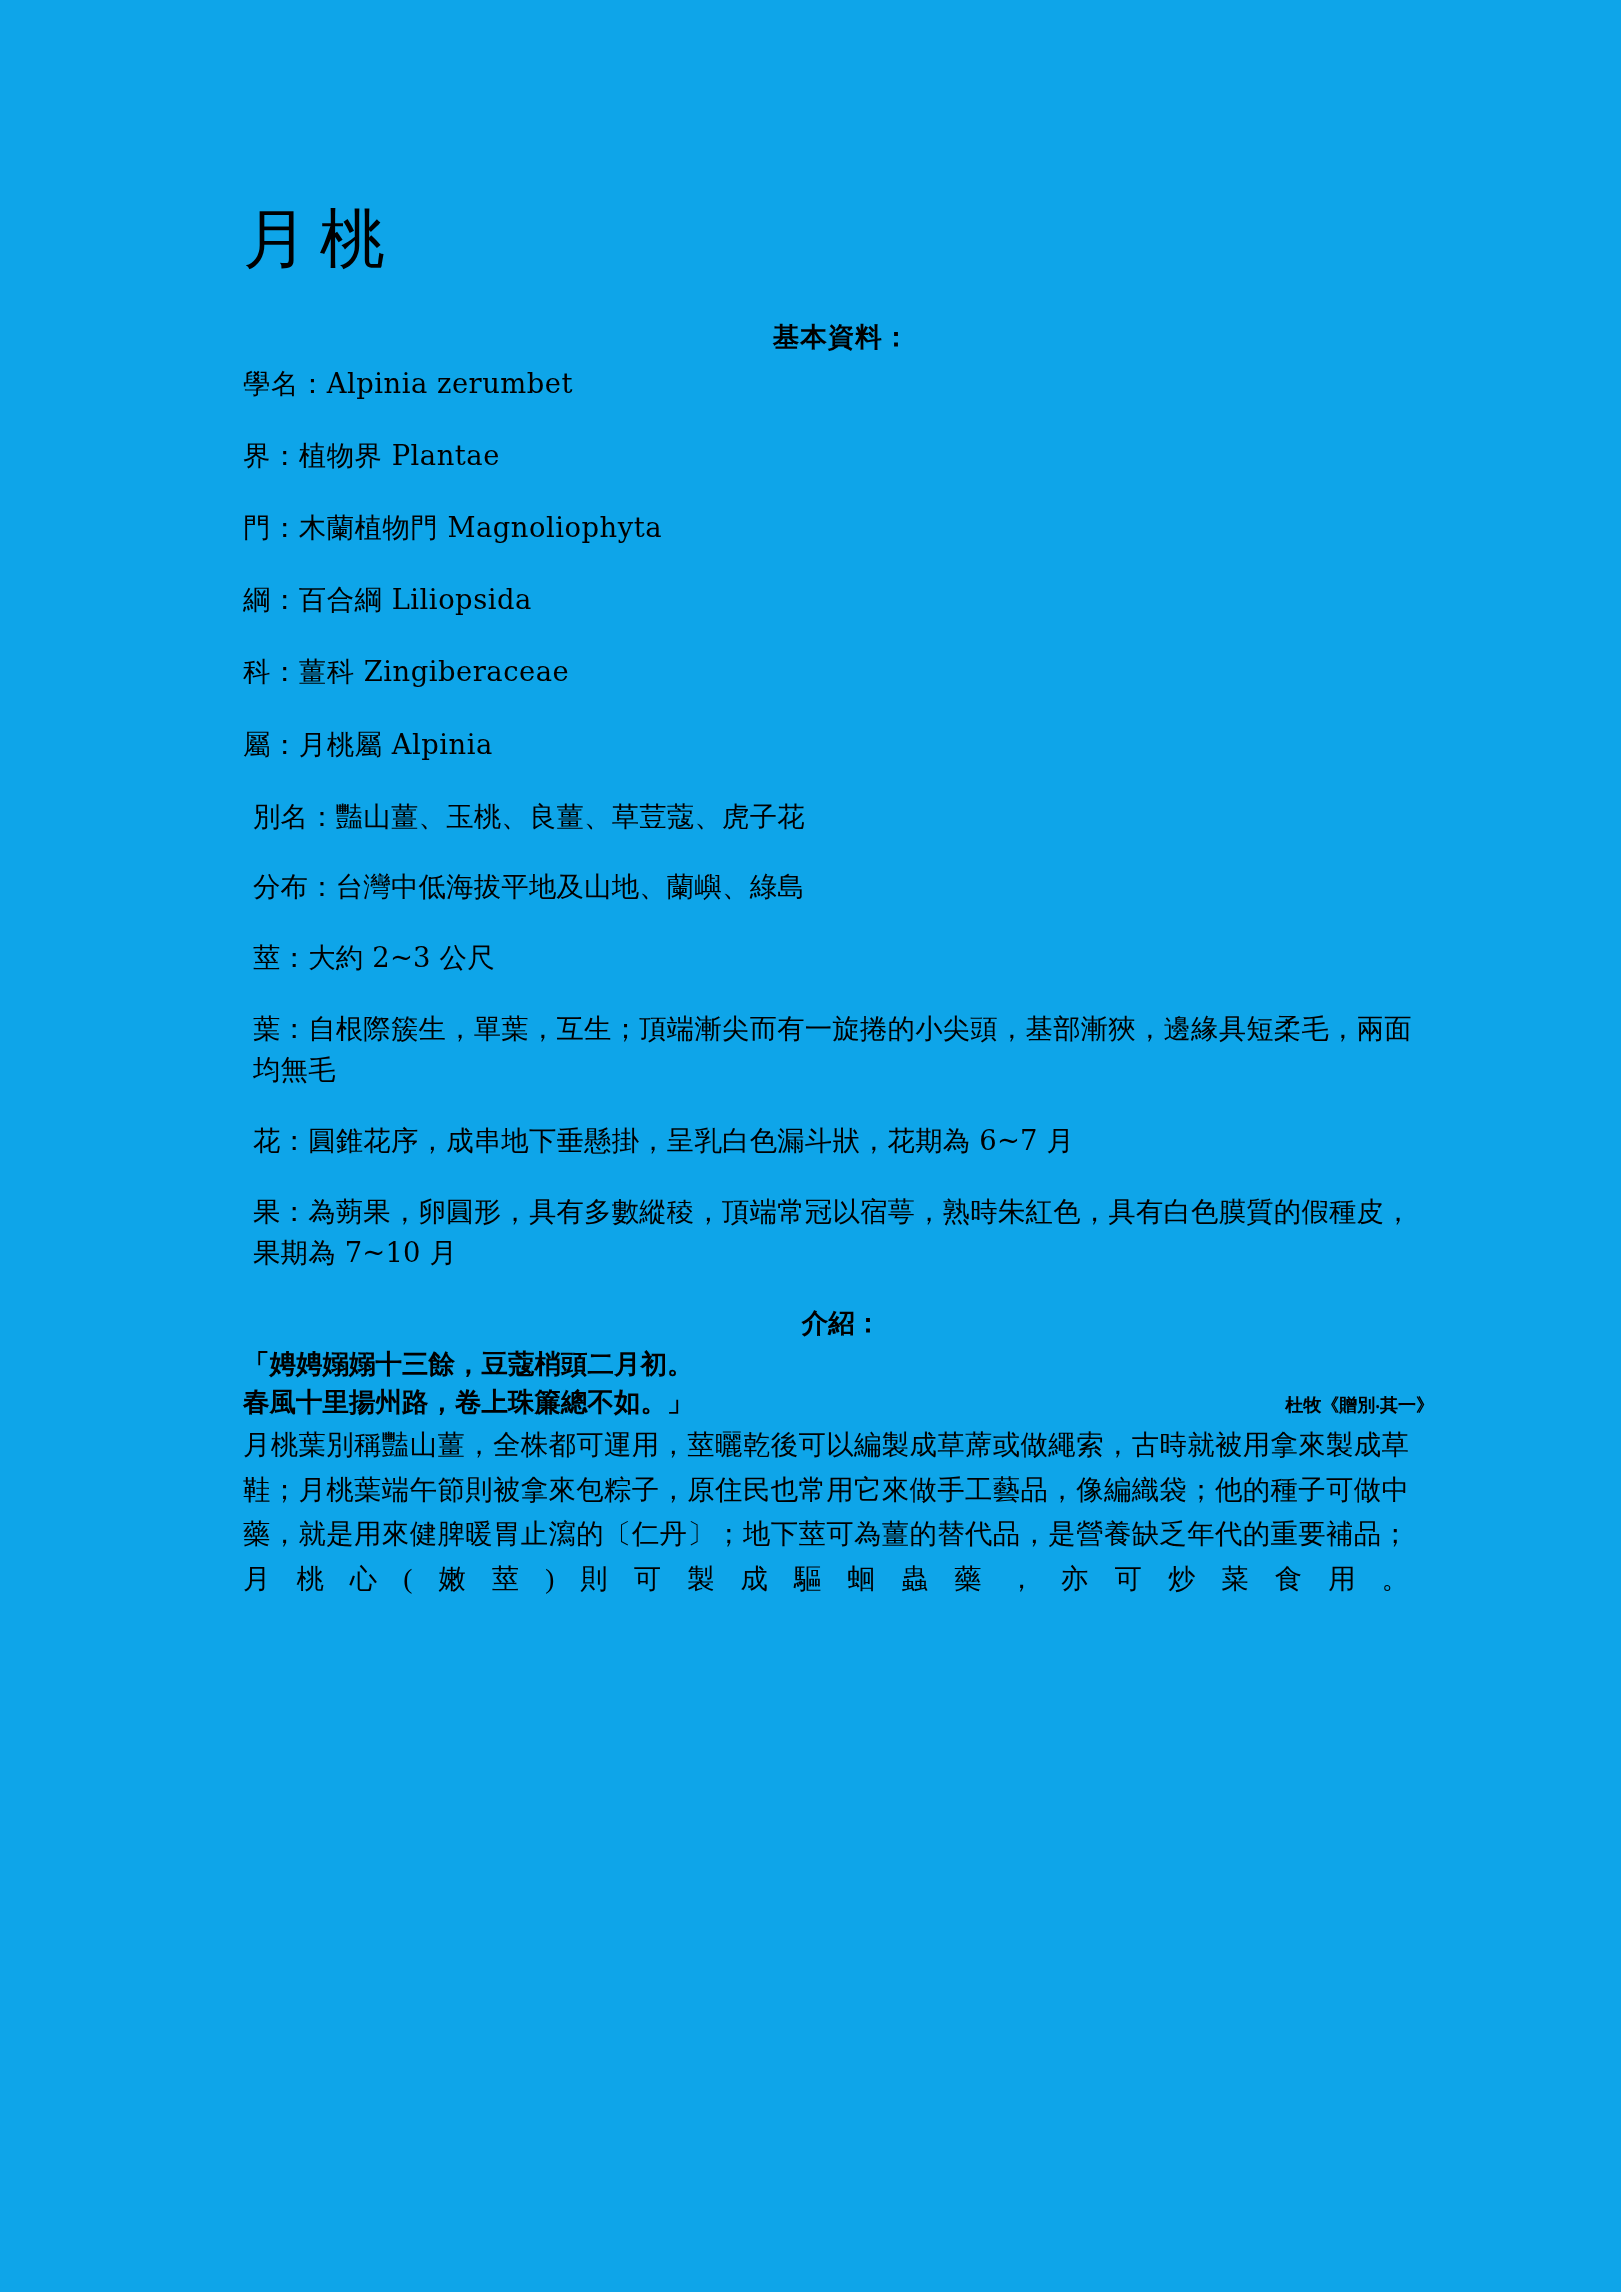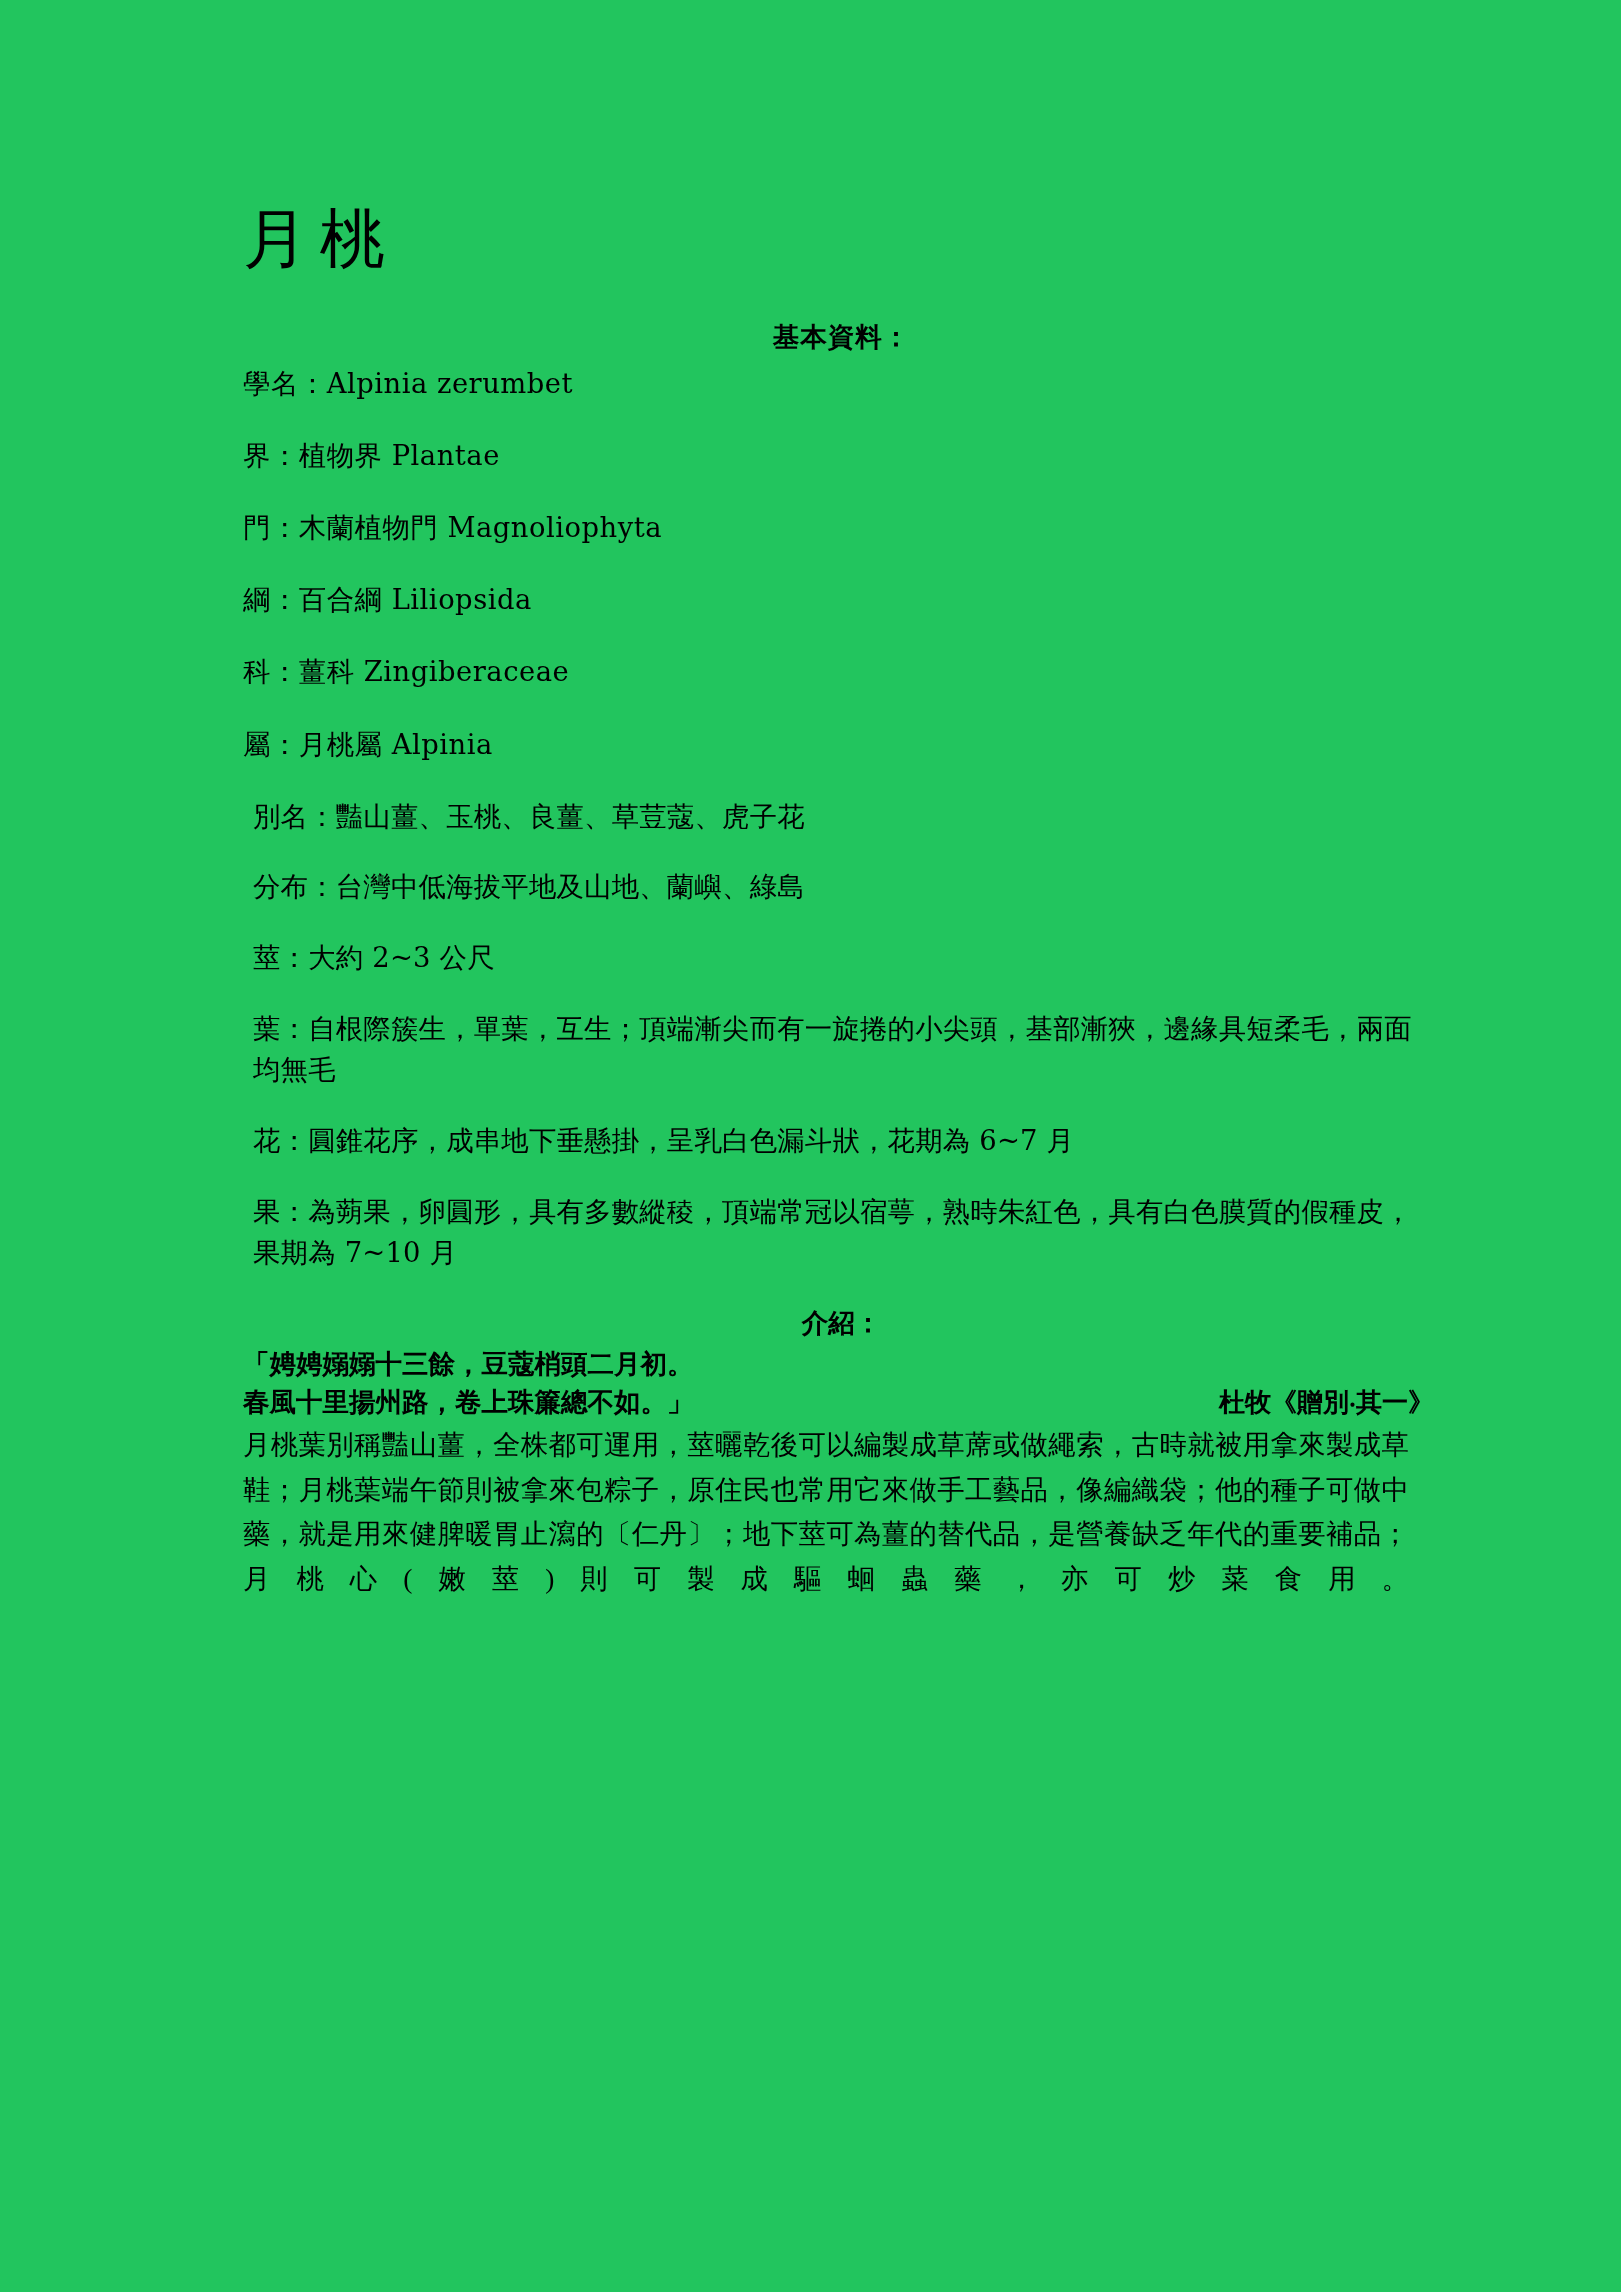--- a/index.html
+++ b/index.html
@@ -14,21 +14,21 @@
     font-family: "DejaVu Sans", "Liberation Sans", sans-serif;
     color: #000000;
     overflow: hidden;
   }
   .page {
     position: absolute;
     top: 0;
     left: 0;
     width: 1621px;
     height: 2293px;
-    background: #22c55e;
+    background: #0ea5e9;
     box-sizing: border-box;
     padding: 206px 181px 0 243px;
   }
   .doc-title {
     font-size: 65px;
     line-height: 1.0;
     font-weight: 400;
     letter-spacing: 11.8px;
     margin: 0 0 45px 0;
     font-family: "DejaVu Serif", "Liberation Serif", serif;
@@ -89,21 +89,21 @@
     margin: 0;
     font-family: "DejaVu Serif", "Liberation Serif", serif;
   }
   .poem-row {
     display: flex;
     justify-content: space-between;
     align-items: baseline;
     max-width: 1191px;
   }
   .poem-attr {
-    font-size: 26px;
+    font-size: 18px;
     font-weight: bold;
     font-family: "DejaVu Serif", "Liberation Serif", serif;
     white-space: nowrap;
   }
   .body-para {
     font-size: 27.4px;
     line-height: 1.62;
     margin: 2px 0 0 0;
     max-width: 1166px;
     text-align: justify;

